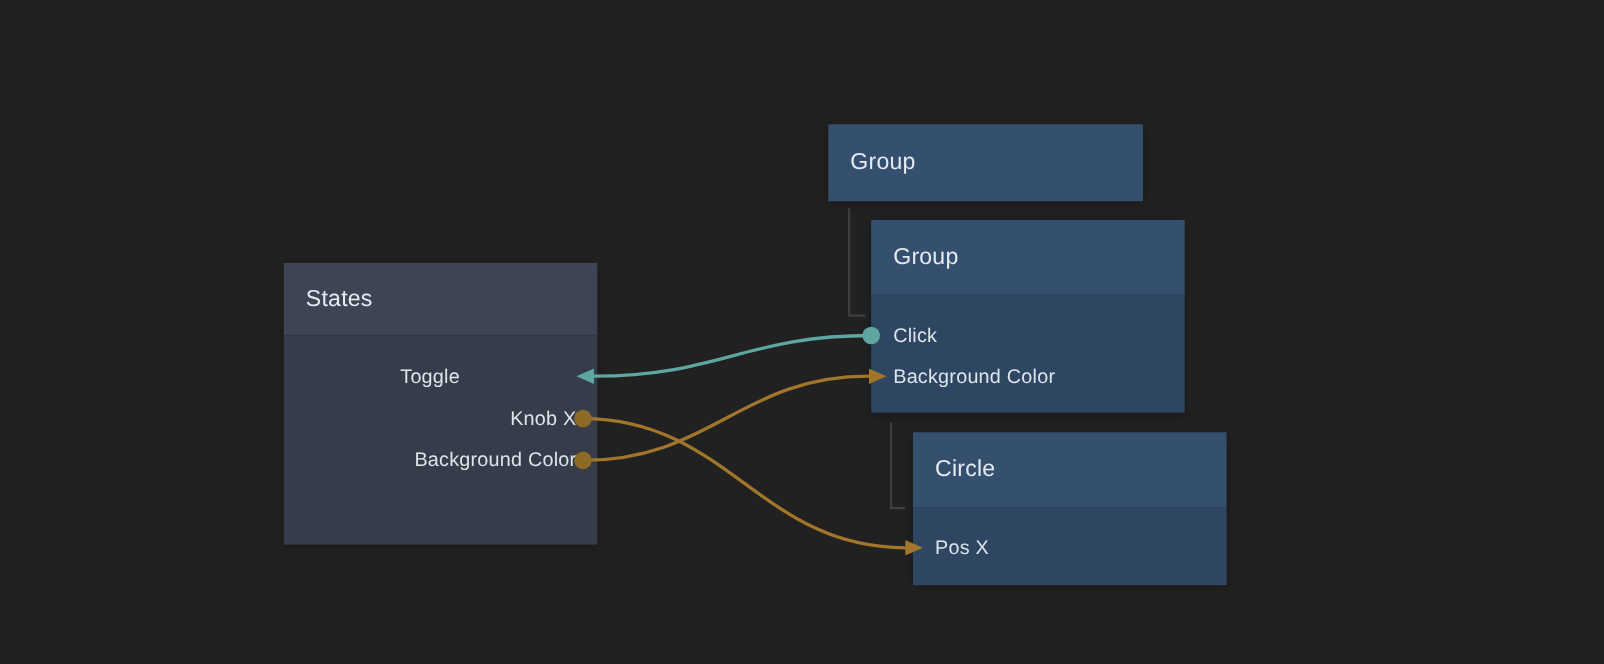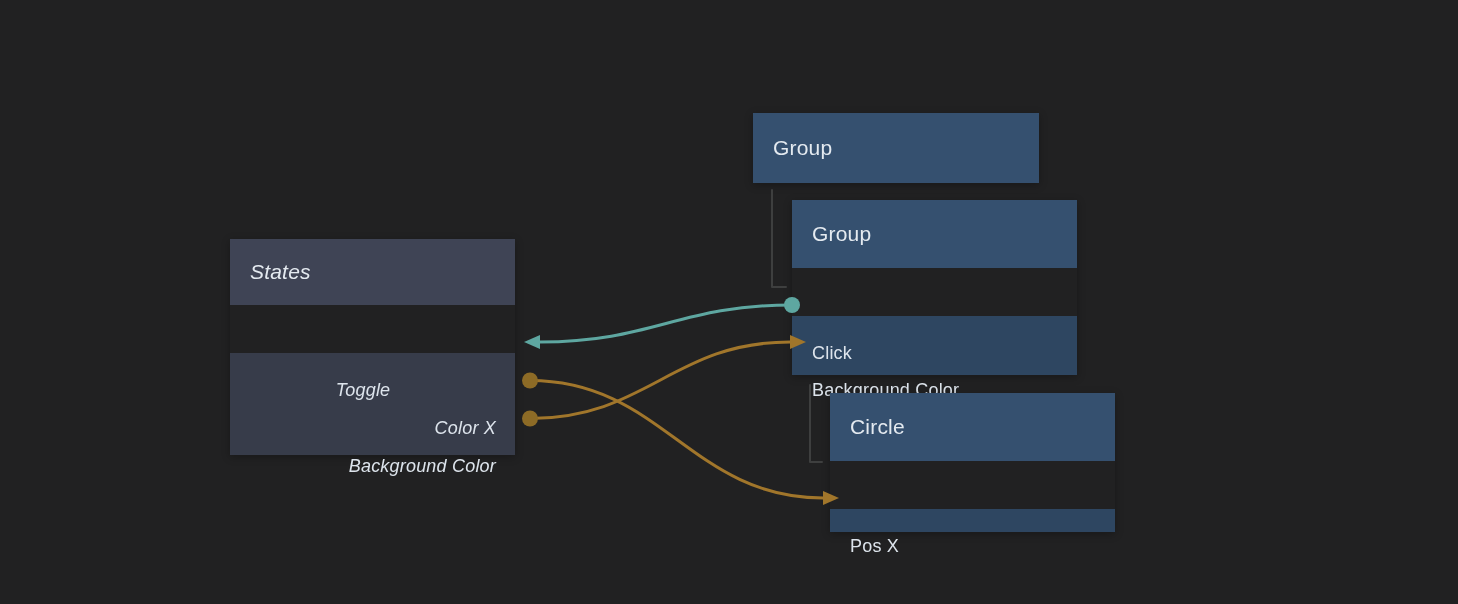--- a/index.html
+++ b/index.html
@@ -18,21 +18,21 @@
     position:absolute;left:0;top:0;right:0;
     display:flex;align-items:center;
     cursor:default;
   }
   .node-title{
     padding-left:20px;
     font-size:21px;letter-spacing:0.2px;
     color:#E4EAF0;
     white-space:nowrap;
   }
-  .node-body{position:absolute;left:0;right:0;bottom:0;margin-top:48px;}
+  .node-body{position:absolute;left:0;right:0;bottom:0;}
   .port-row{
     position:absolute;left:0;right:0;height:26px;line-height:26px;
     font-size:18px;letter-spacing:0.2px;color:#DDE4EC;
     white-space:nowrap;
   }
   .port-row.align-left{text-align:left;padding-left:20px;}
   .port-row.align-right{text-align:right;padding-right:19px;}
 </style>
 </head>
 <body>
@@ -45,27 +45,27 @@
     </div>
     <div class="node" style="left: 792px; top: 200px; width: 285px; height: 175px;">
       <div class="node-header" style="height: 68px; background: rgb(53, 80, 111);">
         <div class="node-title">Group</div>
       </div>
       <div class="node-body" style="top: 68px; background: rgb(46, 70, 97);">
         <div class="port-row align-left" style="top: 24px;"><span>Click</span></div>
         <div class="port-row align-left" style="top: 61px;"><span>Background Color</span></div>
       </div>
     </div>
-    <div class="node" style="left: 230px; top: 239px; width: 285px; height: 216px; font-style: italic;">
+    <div class="node" style="left: 258px; top: 239px; width: 285px; height: 256px;">
       <div class="node-header" style="height: 66px; background: rgb(63, 68, 85);">
         <div class="node-title">States</div>
       </div>
       <div class="node-body" style="top: 66px; background: rgb(55, 60, 74);">
         <div class="port-row align-right" style="top: 24px; text-align: center;"><span>Toggle</span></div>
-        <div class="port-row align-right" style="top: 62px;"><span>Color X</span></div>
+        <div class="port-row align-right" style="top: 62px;"><span>Knob X</span></div>
         <div class="port-row align-right" style="top: 100px;"><span>Background Color</span></div>
       </div>
     </div>
     <div class="node" style="left: 830px; top: 393px; width: 285px; height: 139px;">
       <div class="node-header" style="height: 68px; background: rgb(53, 80, 111);">
         <div class="node-title">Circle</div>
       </div>
       <div class="node-body" style="top: 68px; background: rgb(46, 70, 97); padding-left: 36px;">
         <div class="port-row align-left" style="top: 24px;"><span>Pos X</span></div>
       </div>

